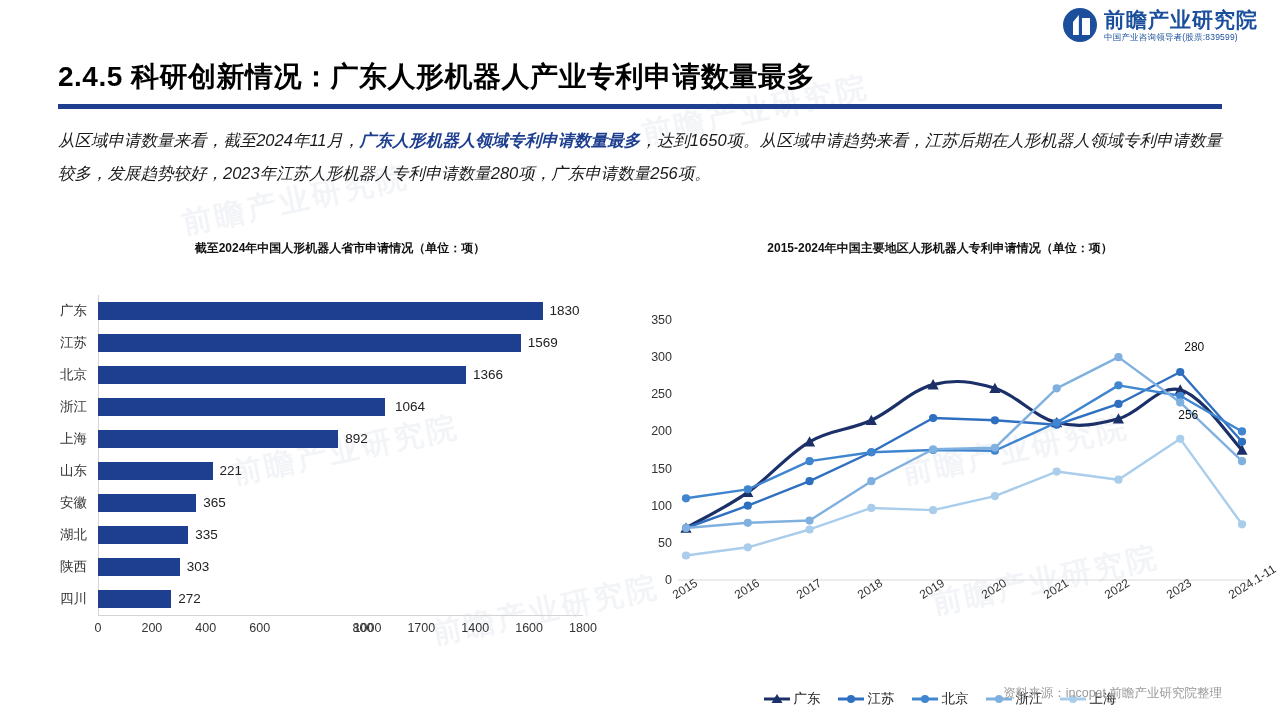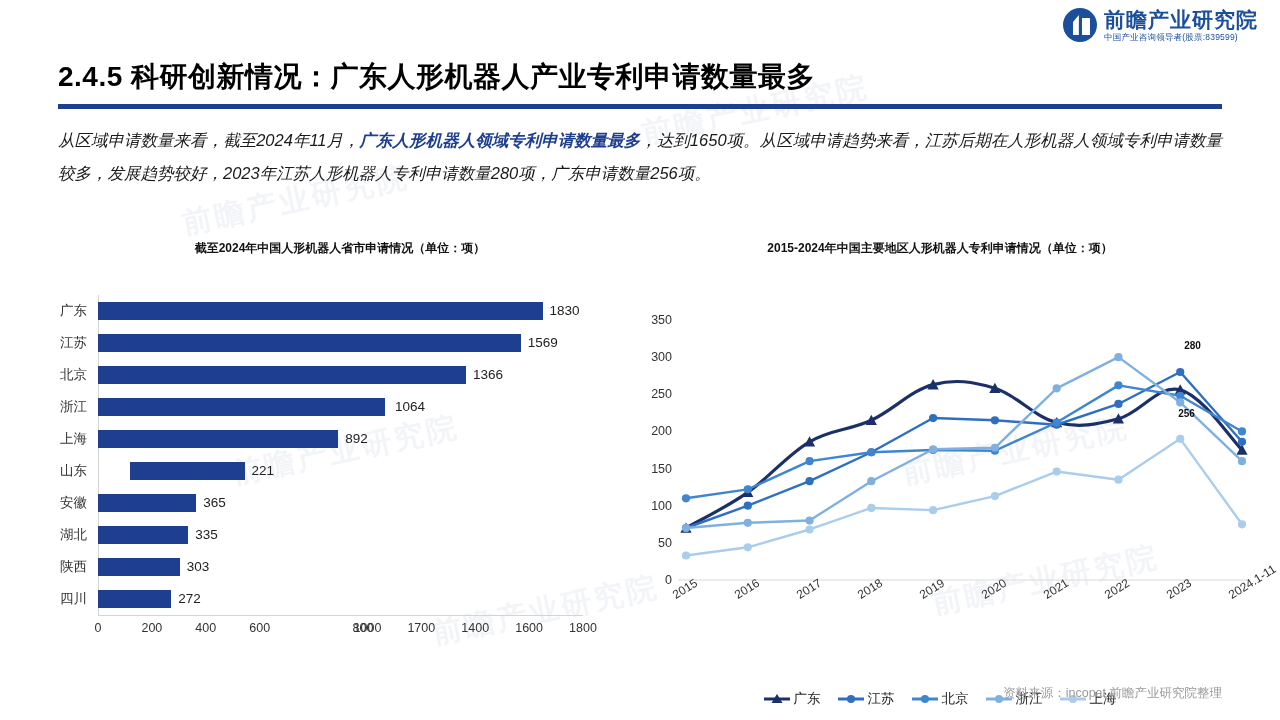--- a/index.html
+++ b/index.html
@@ -106,21 +106,21 @@
   .line-svg { position: absolute; left: 0; top: 0; }
   .ytick {
     position: absolute; font-size: 12.5px; color: #333;
     transform: translateY(-50%); text-align: right; width: 34px;
   }
   .xtick-rot {
     position: absolute; font-size: 12px; color: #333;
     transform: rotate(-32deg); transform-origin: left top; white-space: nowrap;
   }
   .pt-label {
-    position: absolute; font-size: 10px; color: #111; white-space: nowrap; font-weight: bold;
+    position: absolute; font-size: 12px; color: #111; white-space: nowrap;
   }
   .legend {
     position: absolute; left: 0; top: 382px; width: 620px;
     display: flex; justify-content: center; align-items: center; gap: 17px;
   }
   .legend-item { display: flex; align-items: center; gap: 4px; }
   .legend-label { font-size: 13.5px; color: #222; }
 
   
   .source {
@@ -194,21 +194,21 @@
               <div class="bar-value" style="left: 297px;">1064</div>
             </div>
           </div>
           <div class="bar-row" style="top: 128px;">
             <div class="bar-label">上海</div>
             <div class="bar-track">
               <div class="bar-fill" style="width: 240.344px; background: rgb(30, 63, 143);"></div>
               <div class="bar-value" style="left: 247.344px;">892</div>
             </div>
           </div>
-          <div class="bar-row" style="top: 160px; gap: 32px;">
+          <div class="bar-row" style="top: 160px;">
             <div class="bar-label">山东</div>
             <div class="bar-track">
               <div class="bar-fill" style="width: 114.514px; background: rgb(30, 63, 143);"></div>
               <div class="bar-value" style="left: 121.514px;">221</div>
             </div>
           </div>
           <div class="bar-row" style="top: 192px;">
             <div class="bar-label">安徽</div>
             <div class="bar-track">
               <div class="bar-fill" style="width: 98.3472px; background: rgb(30, 63, 143);"></div>

